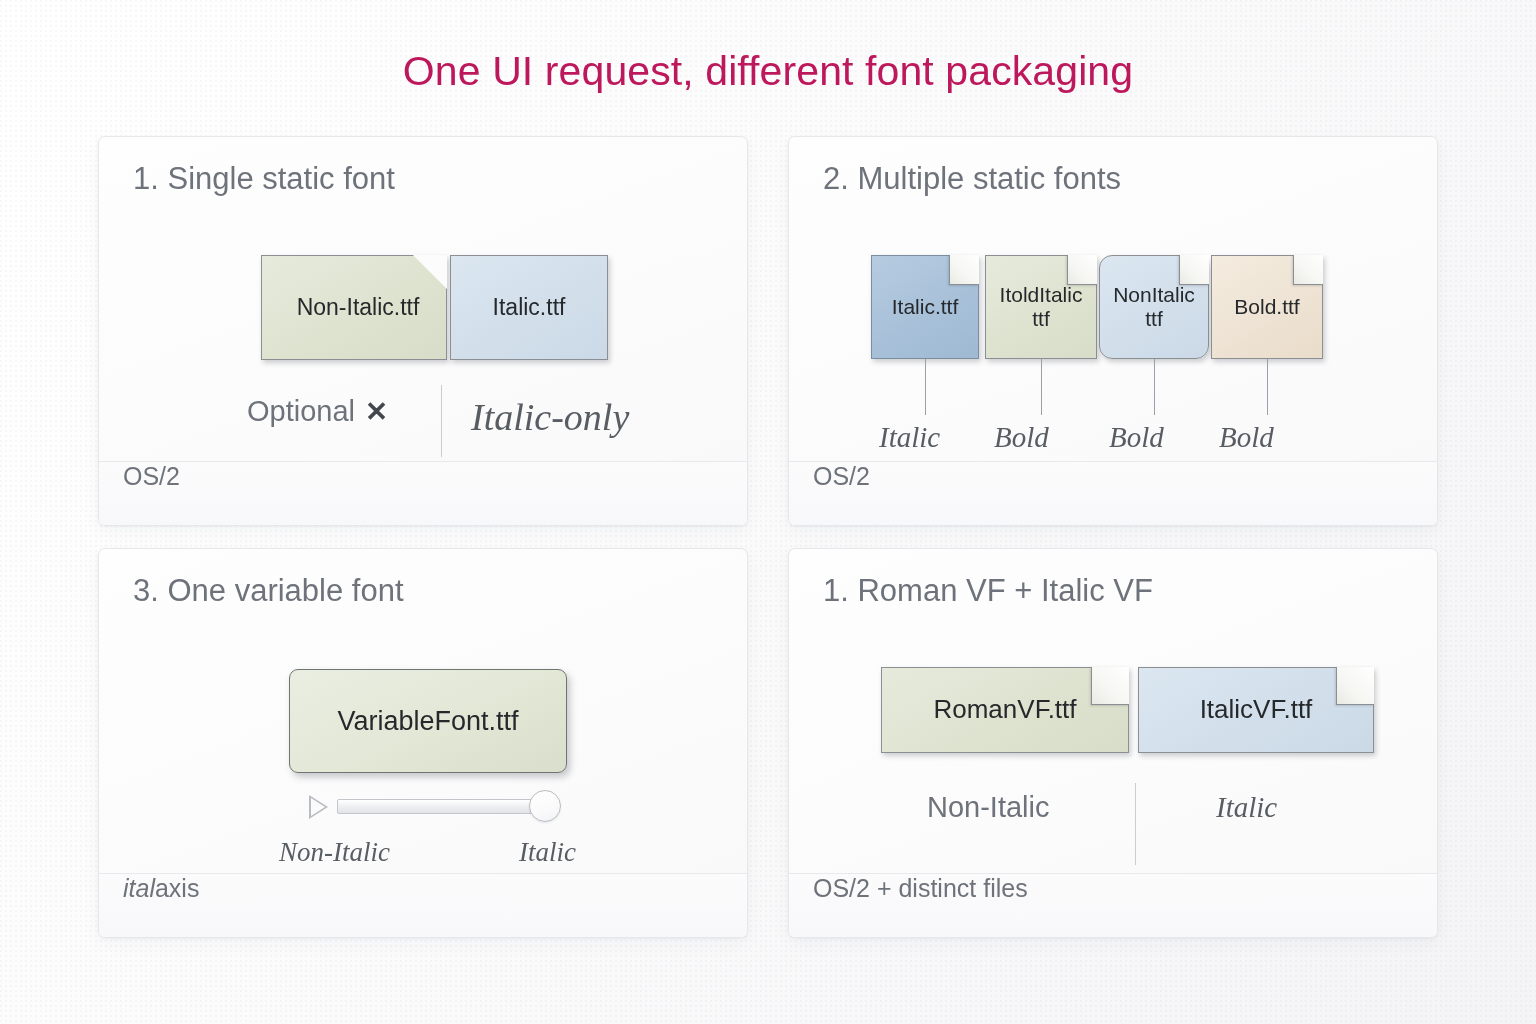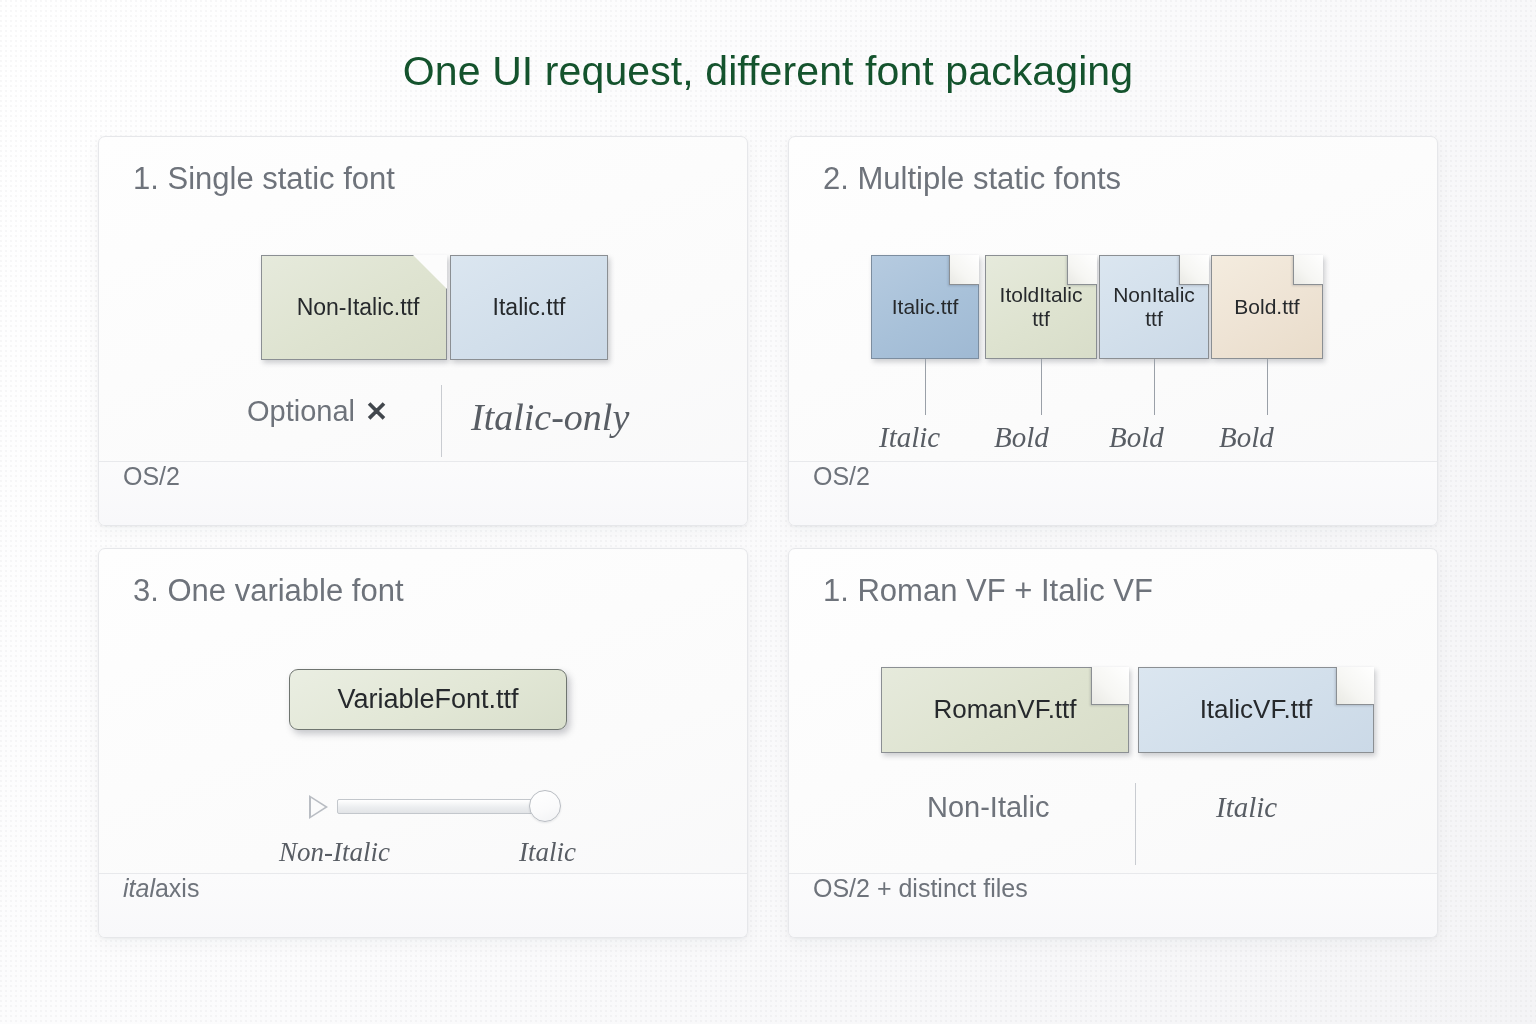--- a/index.html
+++ b/index.html
@@ -23,21 +23,21 @@
 
   
   .title {
     position: absolute;
     top: 48px;
     left: 0;
     width: 1536px;
     text-align: center;
     font-size: 41px;
     font-weight: 400;
-    color: #14532d;
+    color: #be185d;
     letter-spacing: 0.1px;
   }
 
   
   .grid {
     position: absolute;
     top: 136px;
     left: 98px;
     width: 1340px;
     height: 802px;
@@ -260,21 +260,21 @@
         <div class="cap-serif-italic" style="left:90px; top:284px; font-size:29px;">Italic</div>
 
         <div class="card green" style="left:196px; top:118px; width:112px; height:104px; flex-direction:column;">
           <div class="fold"></div>
           <span class="card-label small">ItoldItalic</span>
           <span class="card-label small">ttf</span>
         </div>
         <div class="connector" style="left:252px; top:222px; height:56px;"></div>
         <div class="cap-serif-italic" style="left:205px; top:284px; font-size:29px;">Bold</div>
 
-        <div class="card bluelt" style="left:310px; top:118px; width:110px; height:104px; flex-direction:column;">
+        <div class="card bluelt" style="left:310px; top:118px; width:110px; height:104px; flex-direction:column;border-radius:13px;">
           <div class="fold"></div>
           <span class="card-label small">NonItalic</span>
           <span class="card-label small">ttf</span>
         </div>
         <div class="connector" style="left:365px; top:222px; height:56px;"></div>
         <div class="cap-serif-italic" style="left:320px; top:284px; font-size:29px;">Bold</div>
 
         <div class="card beige" style="left:422px; top:118px; width:112px; height:104px;">
           <div class="fold"></div>
           <span class="card-label small">Bold.ttf</span>
@@ -285,21 +285,21 @@
 
       <div class="panel-footer">
         <span>OS/2</span>
       </div>
     </div>
 
     <div class="panel">
       <div class="panel-body">
         <div class="panel-title">3. One variable font</div>
 
-        <div class="rounded-card" style="left:190px; top:120px; width:278px; height:61px;">
+        <div class="rounded-card" style="left:190px; top:120px; width:278px; height:104px;">
           <span>VariableFont.ttf</span>
         </div>
 
         <div class="slider-wrap" style="left:202px; top:240px; width:266px; height:36px;">
           <div class="slider-tri" style="left:8px; top:6px;"></div>
           <div class="slider-tri-inner" style="left:10px; top:9px;"></div>
           <div class="slider-track" style="left:36px; top:10px; width:212px;"></div>
           <div class="slider-thumb" style="left:228px; top:1px;"></div>
         </div>
 

